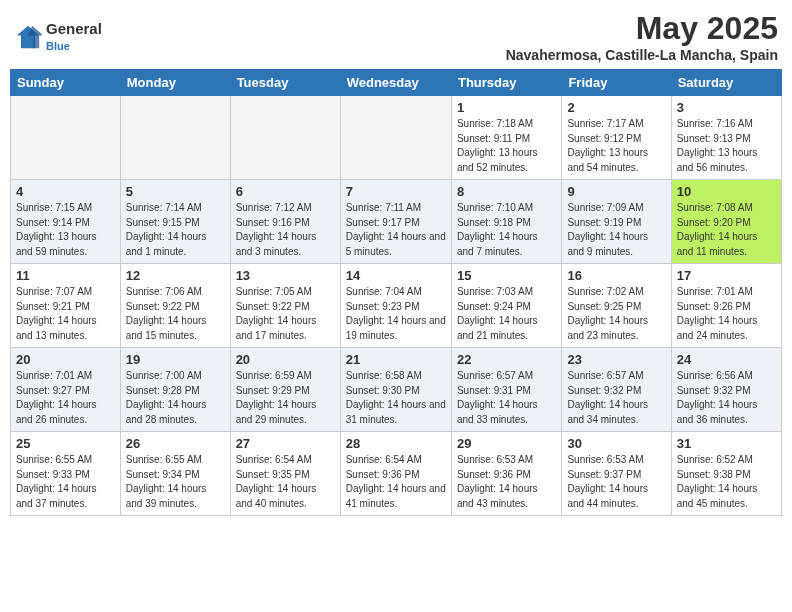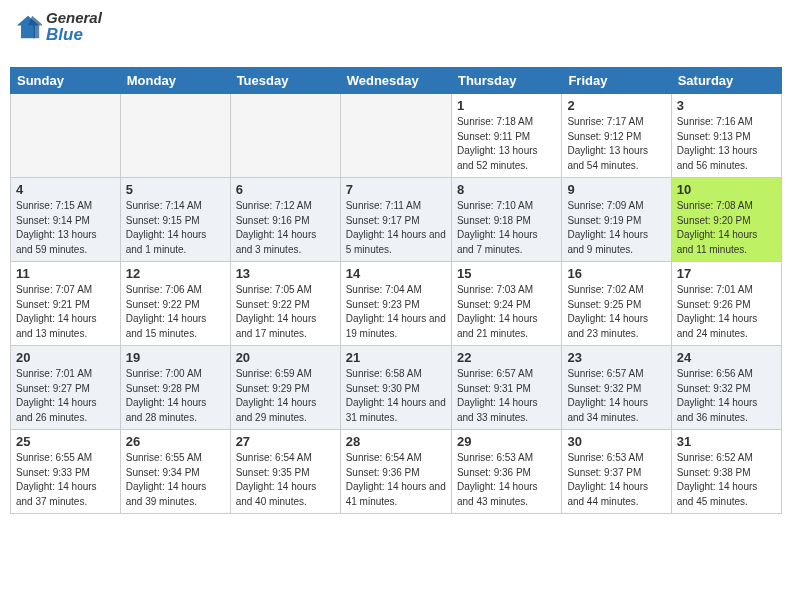--- a/index.html
+++ b/index.html
@@ -7,23 +7,22 @@
       font-family: Arial, sans-serif;
       background: #fff;
       width: 792px;
       min-height: 612px;
       padding: 10px;
     }
     .header {
       display: flex;
       justify-content: space-between;
       align-items: center;
-      margin-bottom: 24px;
+      margin-bottom: 6px;
       padding: 0 4px;
-      font-style: italic;
     }
     .logo {
       display: flex;
       align-items: center;
       gap: 4px;
     }
     .logo-icon {
       width: 28px;
       height: 28px;
     }
@@ -92,23 +91,27 @@
   <div class="logo">
     <svg class="logo-icon" viewBox="0 0 40 40">
       <polygon points="20,4 36,18 30,18 30,36 10,36 10,18 4,18" fill="#2e75b6"></polygon>
       <polygon points="26,4 42,18 36,18 36,36 28,36 28,18 20,18" fill="#1a4f8a" opacity="0.7"></polygon>
     </svg>
     <div>
       <div style="line-height:1">
         <span style="font-size:15px;font-weight:bold;color:#333;">General</span>
       </div>
       <div style="line-height:1">
-        <span style="font-size:17px;font-weight:bold;color:#2e75b6;">Blue</span>
+        <span style="font-size:11px;font-weight:bold;color:#2e75b6;">Blue</span>
       </div>
     </div>
+  </div>
+  <div class="title-block">
+    <div class="month-title">May 2025</div>
+    <div class="location-title">Navahermosa, Castille-La Mancha, Spain</div>
   </div>
 </div>
 
 <table class="calendar">
   <thead>
     <tr>
     <th>Sunday</th>
         <th>Monday</th>
         <th>Tuesday</th>
         <th>Wednesday</th>

